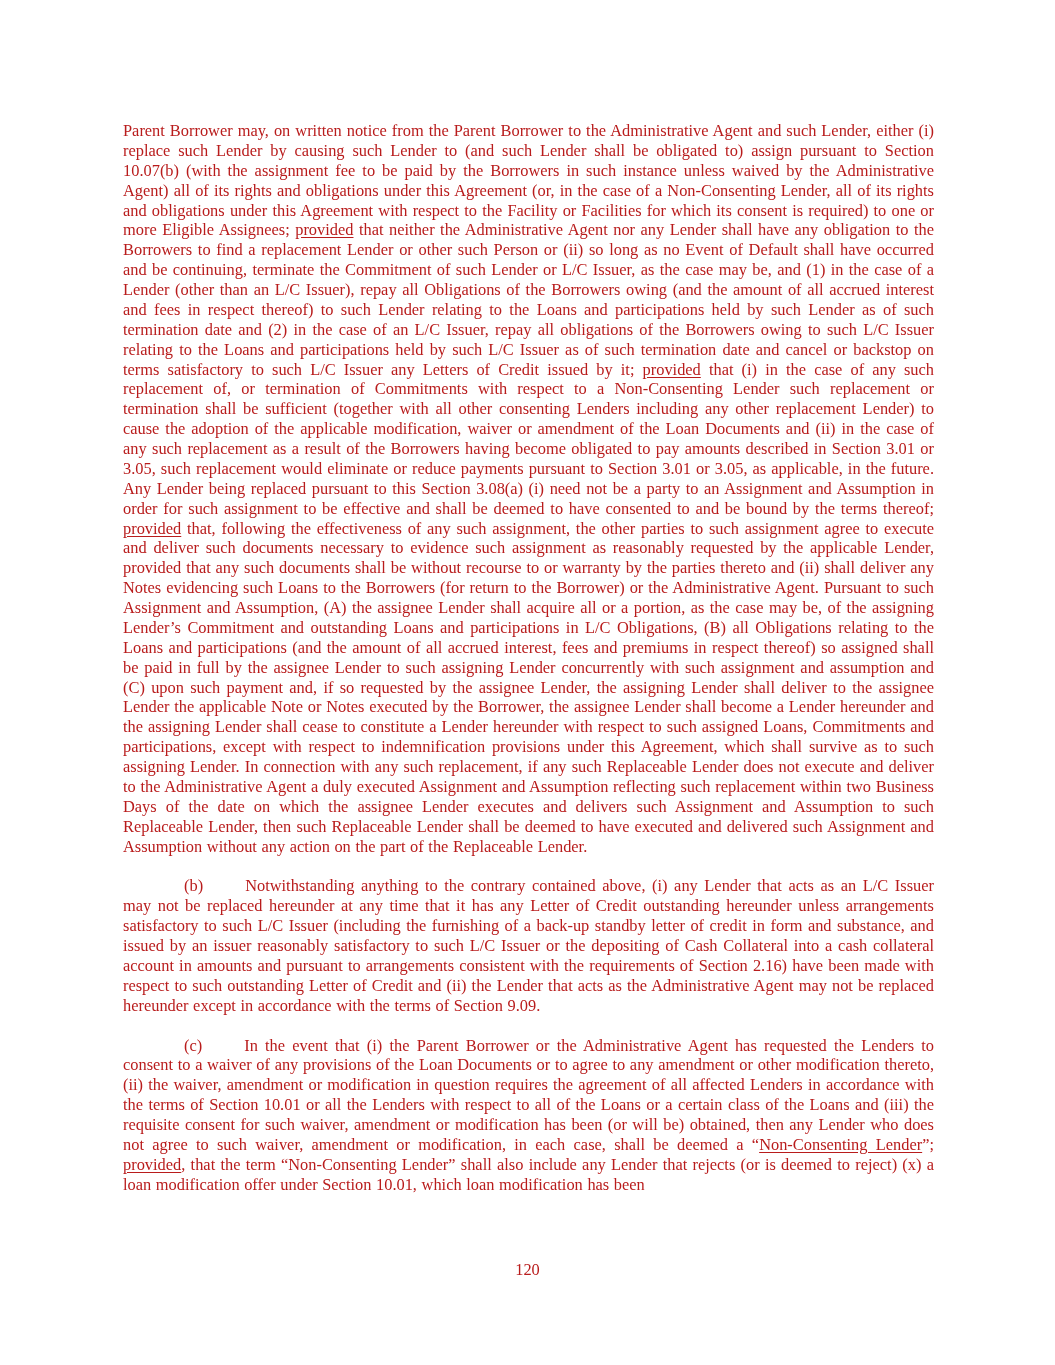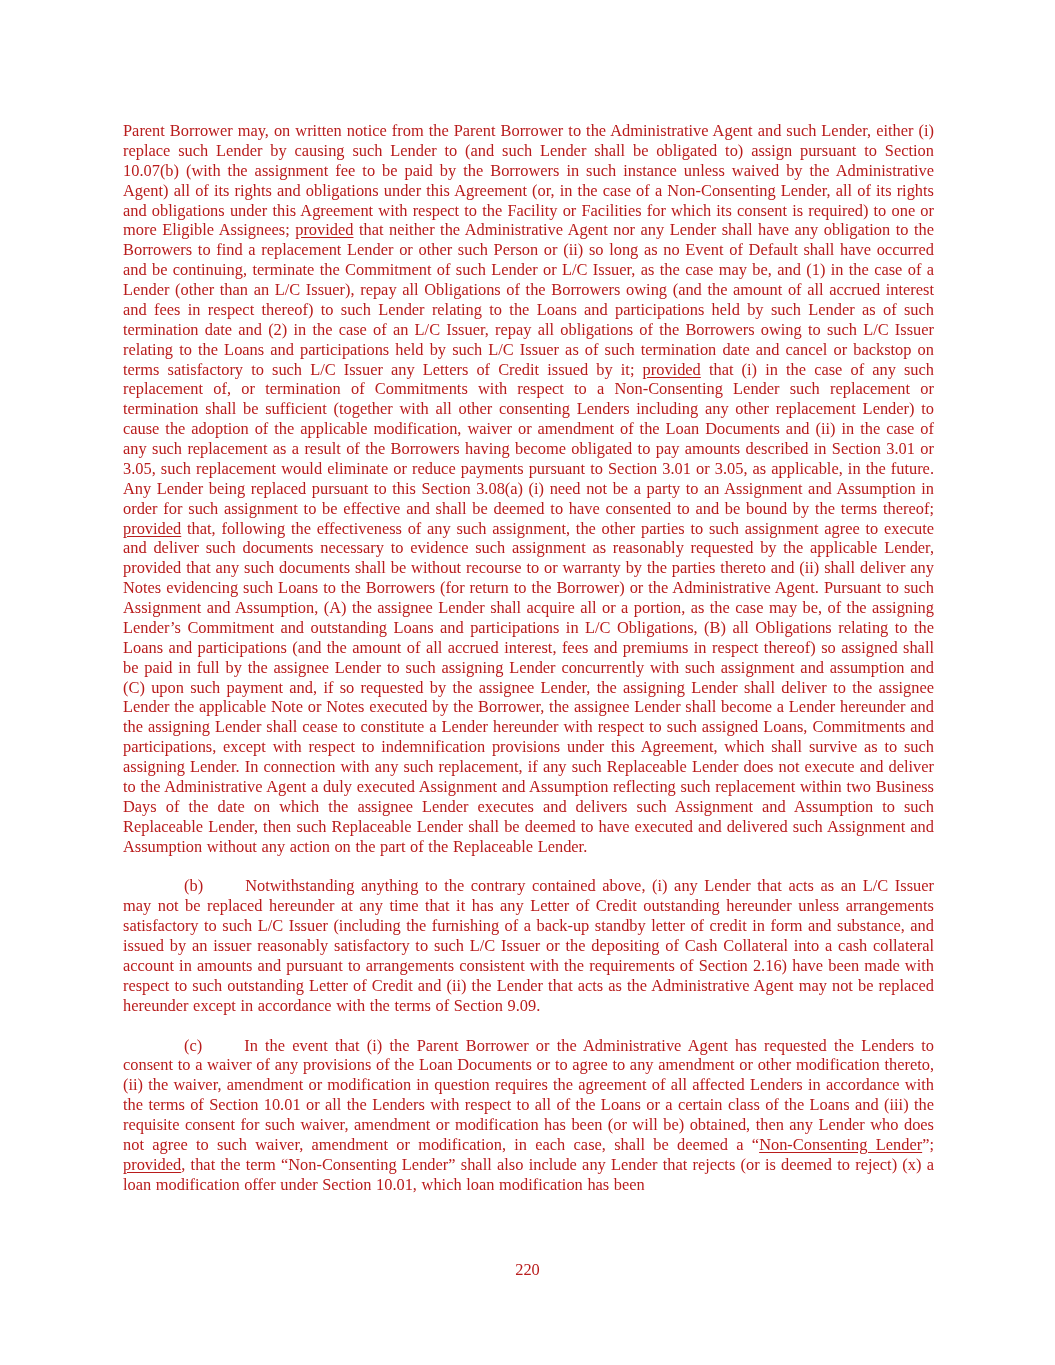--- a/index.html
+++ b/index.html
@@ -55,14 +55,14 @@
 </style>
 </head>
 <body>
 
 <div class="doc-page">
   <div class="doc-content">
       <p class="para"><span>Parent Borrower may, on written notice from the Parent Borrower to the Administrative Agent and such Lender, either (i) replace such Lender by causing such Lender to (and such Lender shall be obligated to) assign pursuant to Section 10.07(b) (with the assignment fee to be paid by the Borrowers in such instance unless waived by the Administrative Agent) all of its rights and obligations under this Agreement (or, in the case of a Non-Consenting Lender, all of its rights and obligations under this Agreement with respect to the Facility or Facilities for which its consent is required) to one or more Eligible Assignees; </span><span class="u">provided</span><span> that neither the Administrative Agent nor any Lender shall have any obligation to the Borrowers to find a replacement Lender or other such Person or (ii) so long as no Event of Default shall have occurred and be continuing, terminate the Commitment of such Lender or L/C Issuer, as the case may be, and (1) in the case of a Lender (other than an L/C Issuer), repay all Obligations of the Borrowers owing (and the amount of all accrued interest and fees in respect thereof) to such Lender relating to the Loans and participations held by such Lender as of such termination date and (2) in the case of an L/C Issuer, repay all obligations of the Borrowers owing to such L/C Issuer relating to the Loans and participations held by such L/C Issuer as of such termination date and cancel or backstop on terms satisfactory to such L/C Issuer any Letters of Credit issued by it; </span><span class="u">provided</span><span> that (i) in the case of any such replacement of, or termination of Commitments with respect to a Non-Consenting Lender such replacement or termination shall be sufficient (together with all other consenting Lenders including any other replacement Lender) to cause the adoption of the applicable modification, waiver or amendment of the Loan Documents and (ii) in the case of any such replacement as a result of the Borrowers having become obligated to pay amounts described in Section 3.01 or 3.05, such replacement would eliminate or reduce payments pursuant to Section 3.01 or 3.05, as applicable, in the future.  Any Lender being replaced pursuant to this Section 3.08(a) (i) need not be a party to an Assignment and Assumption in order for such assignment to be effective and shall be deemed to have consented to and be bound by the terms thereof; </span><span class="u">provided</span><span> that, following the effectiveness of any such assignment, the other parties to such assignment agree to execute and deliver such documents necessary to evidence such assignment as reasonably requested by the applicable Lender, provided that any such documents shall be without recourse to or warranty by the parties thereto and (ii) shall deliver any Notes evidencing such Loans to the Borrowers (for return to the Borrower) or the Administrative Agent.  Pursuant to such Assignment and Assumption, (A) the assignee Lender shall acquire all or a portion, as the case may be, of the assigning Lender’s Commitment and outstanding Loans and participations in L/C Obligations, (B) all Obligations relating to the Loans and participations (and the amount of all accrued interest, fees and premiums in respect thereof) so assigned shall be paid in full by the assignee Lender to such assigning Lender concurrently with such assignment and assumption and (C) upon such payment and, if so requested by the assignee Lender, the assigning Lender shall deliver to the assignee Lender the applicable Note or Notes executed by the Borrower, the assignee Lender shall become a Lender hereunder and the assigning Lender shall cease to constitute a Lender hereunder with respect to such assigned Loans, Commitments and participations, except with respect to indemnification provisions under this Agreement, which shall survive as to such assigning Lender.  In connection with any such replacement, if any such Replaceable Lender does not execute and deliver to the Administrative Agent a duly executed Assignment and Assumption reflecting such replacement within two Business Days of the date on which the assignee Lender executes and delivers such Assignment and Assumption to such Replaceable Lender, then such Replaceable Lender shall be deemed to have executed and delivered such Assignment and Assumption without any action on the part of the Replaceable Lender.</span></p>
       <p class="para"><span class="indent-gap"></span><span>(b)</span><span class="tab-gap"></span><span>Notwithstanding anything to the contrary contained above, (i) any Lender that acts as an L/C Issuer may not be replaced hereunder at any time that it has any Letter of Credit outstanding hereunder unless arrangements satisfactory to such L/C Issuer (including the furnishing of a back-up standby letter of credit in form and substance, and issued by an issuer reasonably satisfactory to such L/C Issuer or the depositing of Cash Collateral into a cash collateral account in amounts and pursuant to arrangements consistent with the requirements of Section 2.16) have been made with respect to such outstanding Letter of Credit and (ii) the Lender that acts as the Administrative Agent may not be replaced hereunder except in accordance with the terms of Section 9.09.</span></p>
       <p class="para"><span class="indent-gap"></span><span>(c)</span><span class="tab-gap"></span><span>In the event that (i) the Parent Borrower or the Administrative Agent has requested the Lenders to consent to a waiver of any provisions of the Loan Documents or to agree to any amendment or other modification thereto, (ii) the waiver, amendment or modification in question requires the agreement of all affected Lenders in accordance with the terms of Section 10.01 or all the Lenders with respect to all of the Loans or a certain class of the Loans and (iii) the requisite consent for such waiver, amendment or modification has been (or will be) obtained, then any Lender who does not agree to such waiver, amendment or modification, in each case, shall be deemed a “</span><span class="u">Non-Consenting Lender</span><span>”; </span><span class="u">provided</span><span>, that the term “Non-Consenting Lender” shall also include any Lender that rejects (or is deemed to reject) (x) a loan modification offer under Section 10.01, which loan modification has been</span></p>
     </div>
-  <div class="page-footer">220</div>
+  <div class="page-footer">120</div>
 </div>
 
 </body></html>

